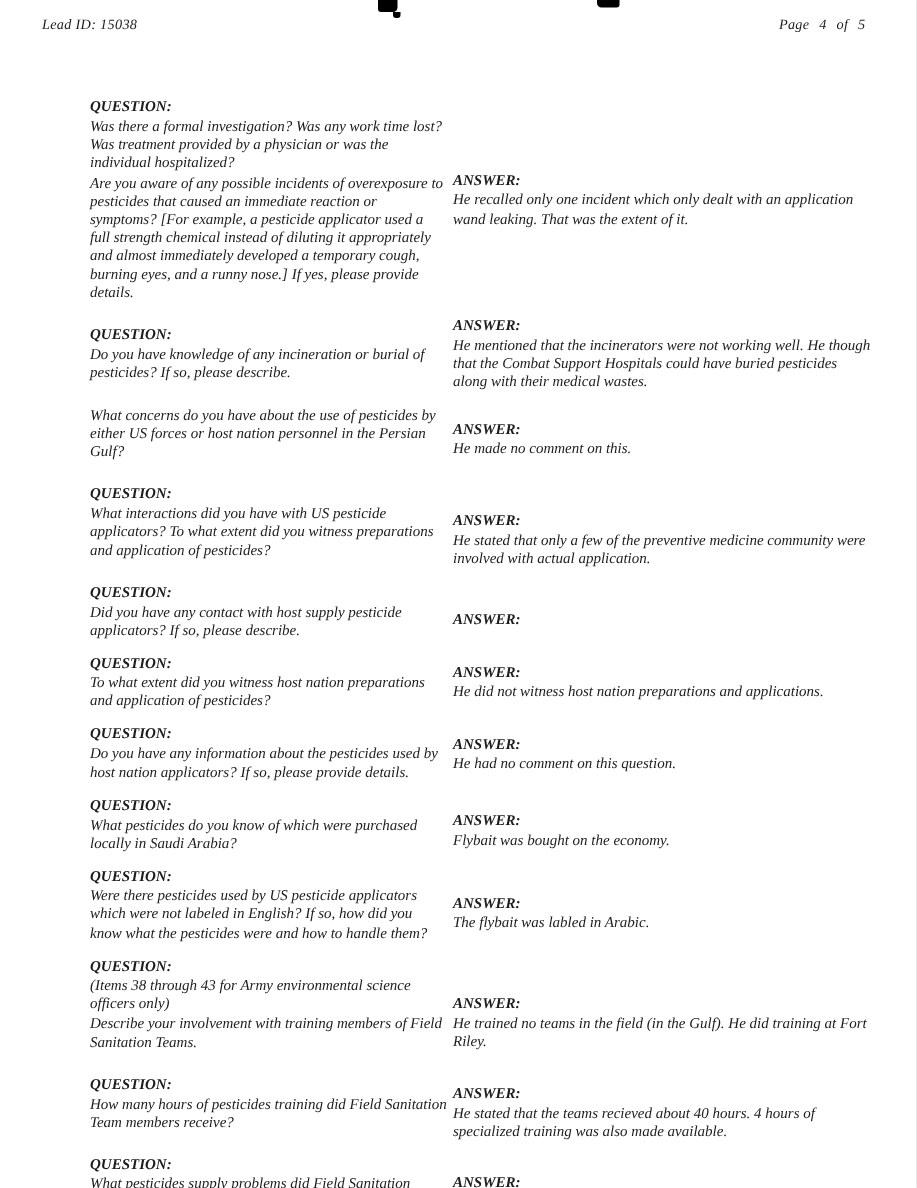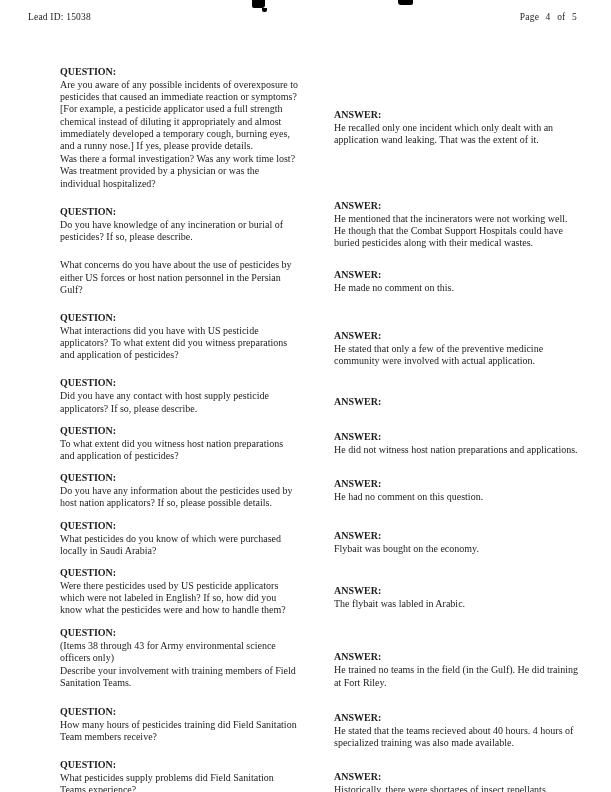--- a/index.html
+++ b/index.html
@@ -10,20 +10,21 @@
   }
   .page {
     position: relative;
     width: 611px;
     height: 792px;
     margin: 0 auto;
     background: #ffffff;
     color: #1c1c1c;
     overflow: hidden;
     box-shadow: 0 0 4px rgba(0,0,0,0.25);
+    font-style: italic;
   }
   
   .artifact {
     position: absolute;
     background: #000;
   }
   .artifact.a1 { left: 252px; top: 0; width: 13px; height: 8px; border-radius: 0 0 3px 2px; }
   .artifact.a2 { left: 398px; top: 0; width: 15px; height: 5px; border-radius: 0 0 2px 3px; }
   .artifact.a3 { left: 262px; top: 8px; width: 5px; height: 4px; border-radius: 0 0 2px 2px; }
 
@@ -46,21 +47,20 @@
     margin-bottom: 9px;
   }
   .q-cell {
     width: 238px;
     flex: 0 0 238px;
     margin-right: 4px;
   }
   .a-cell {
     flex: 1 1 auto;
     max-width: 282px;
-    margin-left: 32px;
   }
   .label {
     font-weight: bold;
     font-size: 10px;
     line-height: 12px;
     margin: 0 0 1px 0;
   }
   .para {
     margin: 0 0 1px 0;
     font-size: 10px;
@@ -87,22 +87,22 @@
   <div class="header">
     <span class="lead-id">Lead ID: 15038</span>
     <span class="page-num">Page  4  of  5</span>
   </div>
 
   <div class="qa-list">
   <div class="qa-row">
     <div class="q-cell">
       <div class="label q-label">QUESTION:</div>
       <div class="q-paras">
+            <p class="para">Was there a formal investigation?  Was any work  time lost?  Was treatment provided by a physician or was the individual hospitalized?</p>
             <p class="para">Are you aware of any possible incidents of overexposure to pesticides that caused an immediate reaction or symptoms?  [For example, a pesticide applicator used a full strength chemical instead of diluting it appropriately and almost immediately developed a temporary cough, burning eyes, and a runny nose.]  If yes, please provide details.</p>
-            <p class="para">Was there a formal investigation?  Was any work  time lost?  Was treatment provided by a physician or was the individual hospitalized?</p>
           </div>
     </div>
     <div class="a-cell">
       <div class="label a-label">ANSWER:</div>
       <div class="a-paras">
             <p class="para">He recalled only one incident which only dealt with an application wand leaking.  That was the extent of it.</p>
           </div>
     </div>
   </div>
 
@@ -175,21 +175,21 @@
       <div class="a-paras">
             <p class="para">He did not witness host nation preparations and applications.</p>
           </div>
     </div>
   </div>
 
   <div class="qa-row">
     <div class="q-cell">
       <div class="label q-label">QUESTION:</div>
       <div class="q-paras">
-            <p class="para">Do you have any information about the pesticides used by host nation applicators?  If so, please possible details.</p>
+            <p class="para">Do you have any information about the pesticides used by host nation applicators?  If so, please provide details.</p>
           </div>
     </div>
     <div class="a-cell">
       <div class="label a-label">ANSWER:</div>
       <div class="a-paras">
             <p class="para">He had no comment on this question.</p>
           </div>
     </div>
   </div>
 

